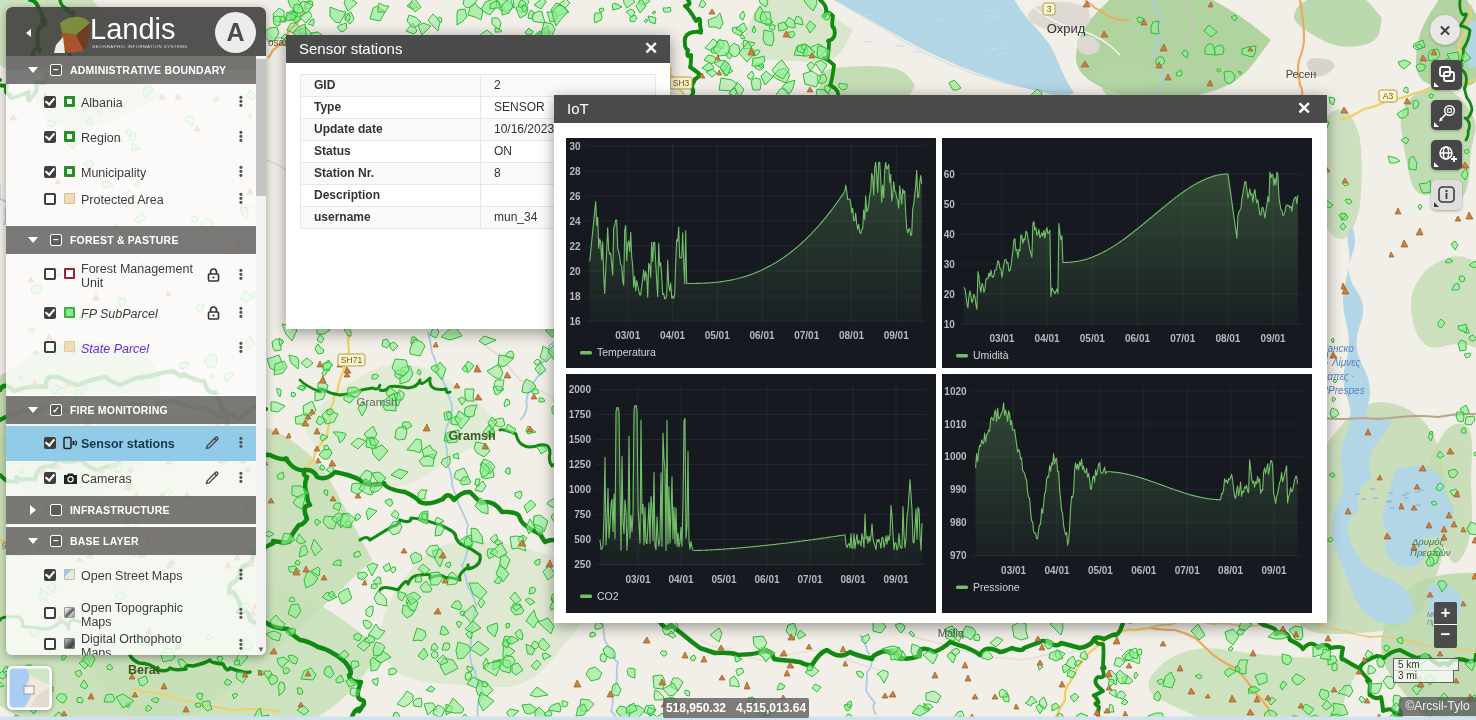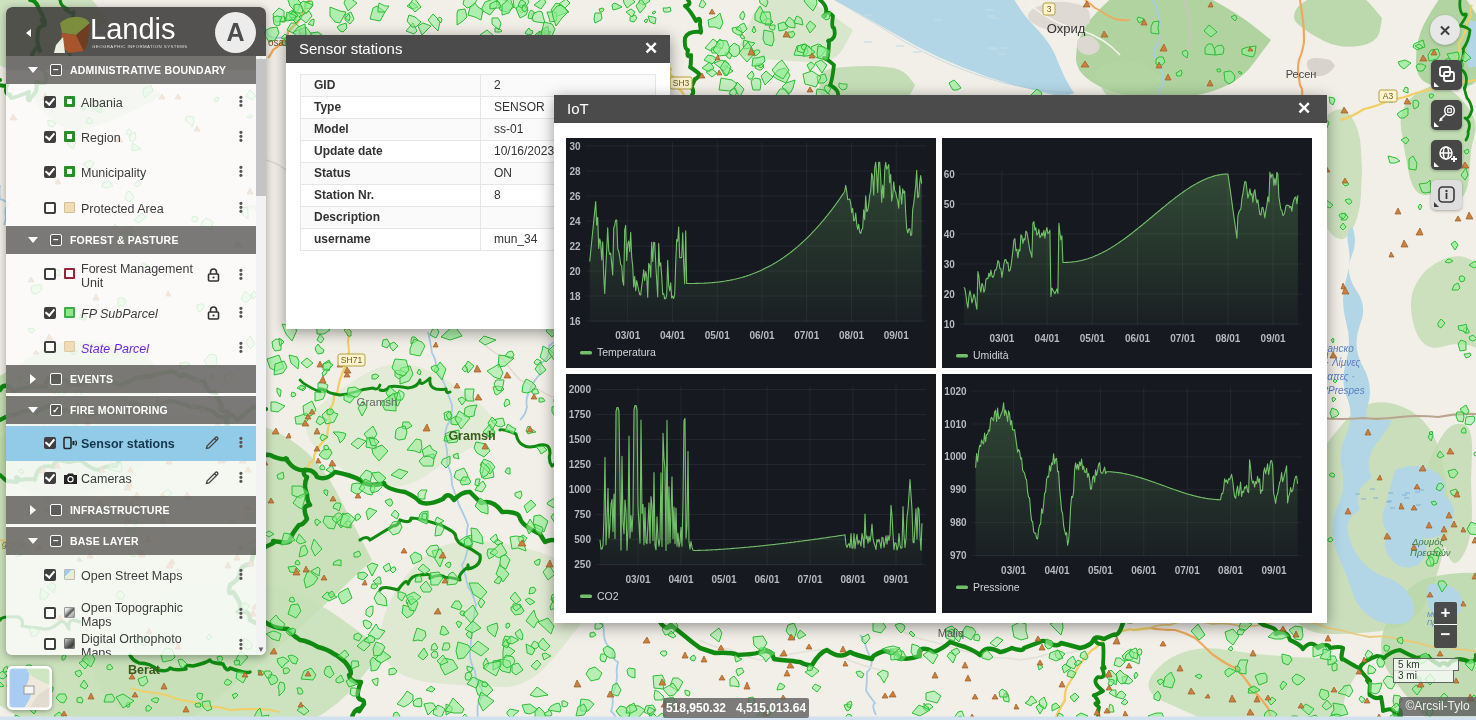--- a/index.html
+++ b/index.html
@@ -1312,21 +1312,21 @@
       <div class="leg" style="top:11px;background:#fff;border:3px solid #268f26"></div>
       <div class="rlabel" style="top:11px;width:120px;">Region</div>
       <div class="dots" style="top:10px">•<br>•<br>•</div>
     </div>
 <div class="row abs" style="top:148px;height:35px">
       <div class="cb on" style="top:11px"></div>
       <div class="leg" style="top:11px;background:#fff;border:3px solid #268f26"></div>
       <div class="rlabel" style="top:11px;width:120px;">Municipality</div>
       <div class="dots" style="top:10px">•<br>•<br>•</div>
     </div>
-<div class="row abs" style="top:184px;height:35px">
+<div class="row abs" style="top:175px;height:35px">
       <div class="cb off" style="top:11px"></div>
       <div class="leg" style="top:11px;background:#f0ddb8;border:1px solid #d6bd8e"></div>
       <div class="rlabel" style="top:11px;width:120px;">Protected Area</div>
       <div class="dots" style="top:10px">•<br>•<br>•</div>
     </div>
 <div class="ghead abs" style="top:219px">
       <div class="arr down"></div>
       <div class="gcb">
         <span>–</span>
       </div>
@@ -1352,25 +1352,20 @@
 <path d="M3.5,6 V4 a3,3 0 0 1 6,0 V6" fill="none" stroke="#333" stroke-width="1.6"></path>
 <circle cx="6.5" cy="9.5" r="1.1" fill="#333"></circle>
       </svg>
       <div class="dots" style="top:10px">•<br>•<br>•</div>
     </div>
 <div class="row abs" style="top:324px;height:34px">
       <div class="cb off" style="top:10px"></div>
       <div class="leg" style="top:10px;background:#f0dcb4;border:1px solid #ddc9a2"></div>
       <div class="rlabel" style="top:11px;width:120px;font-style:italic;color:#6d28d9">State Parcel</div>
       <div class="dots" style="top:10px">•<br>•<br>•</div>
-    </div>
-<div class="ghead abs" style="top:358px">
-      <div class="arr right"></div>
-      <div class="gcb"></div>
-      <div class="glabel">EVENTS</div>
     </div>
 <div class="ghead abs" style="top:387.5px;border-top:1.5px solid #fff">
       <div class="arr down"></div>
       <div class="gcb">
         <span style="font-size:9px">✓</span>
       </div>
       <div class="glabel">FIRE MONITORING</div>
     </div>
 <div class="row abs" style="top:419px;height:35px;background:#92cbe8">
       <div class="cb on" style="top:11px"></div>
@@ -1436,24 +1431,20 @@
 <div class="dhead">Sensor stations<div class="dx" style="right:10px">✕</div></div>
 <table id="stable" class="abs">
       <tbody>
         <tr>
           <td class="k">GID</td>
           <td>2&nbsp;</td>
         </tr>
         <tr>
           <td class="k">Type</td>
           <td>SENSOR&nbsp;</td>
-        </tr>
-        <tr>
-          <td class="k">Model</td>
-          <td>ss-01&nbsp;</td>
         </tr>
         <tr>
           <td class="k">Update date</td>
           <td>10/16/2023&nbsp;</td>
         </tr>
         <tr>
           <td class="k">Status</td>
           <td>ON&nbsp;</td>
         </tr>
         <tr>

